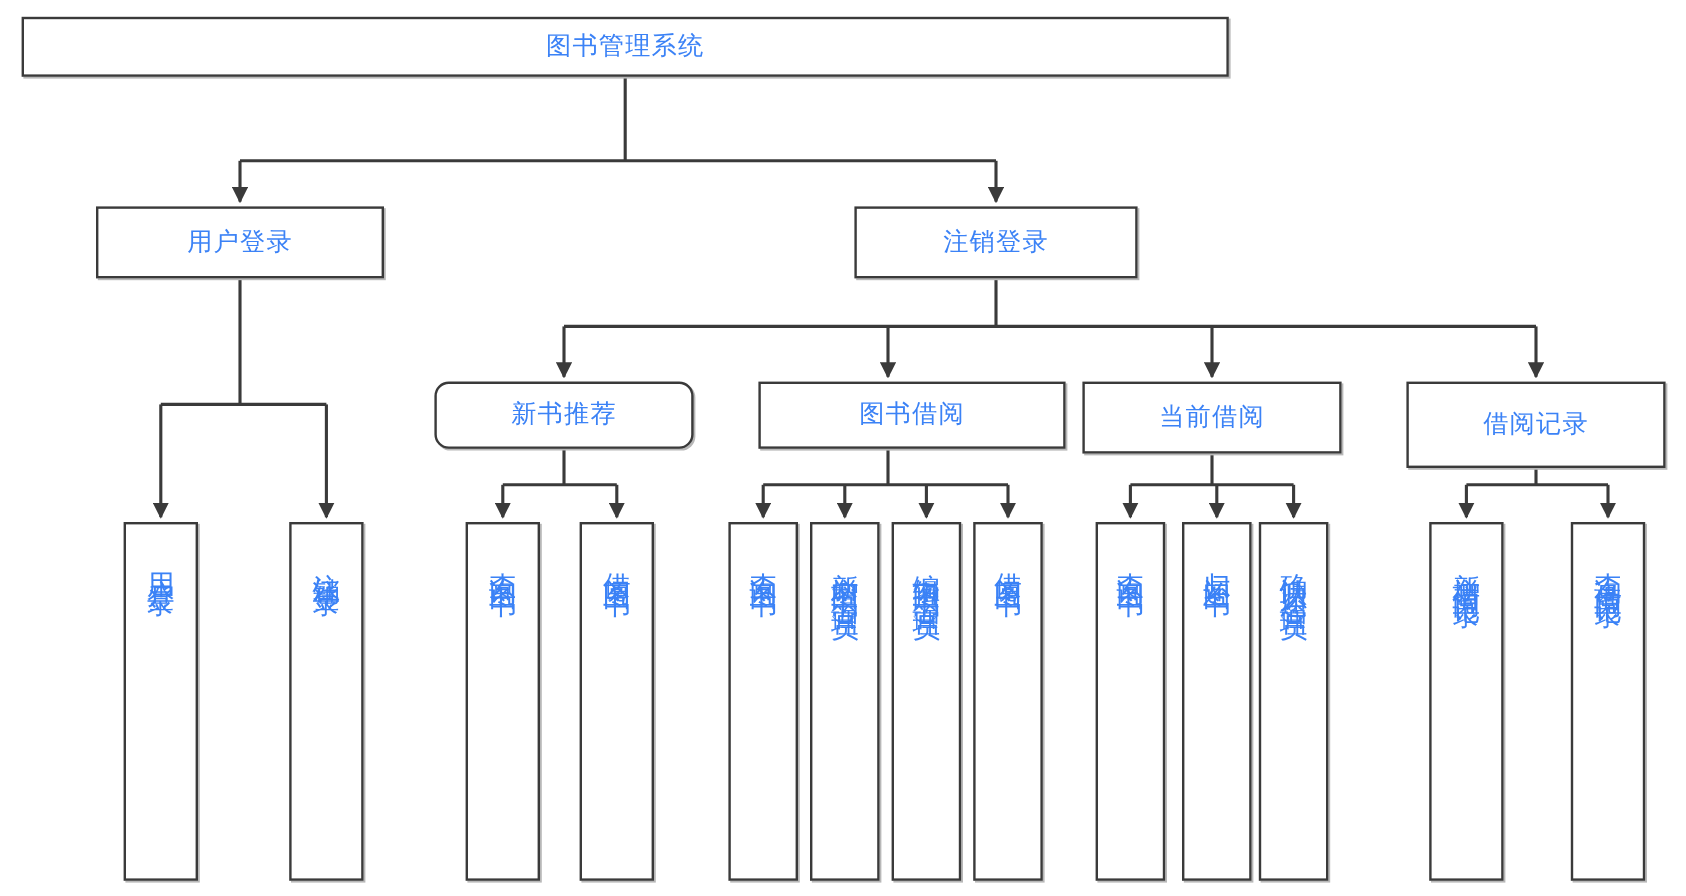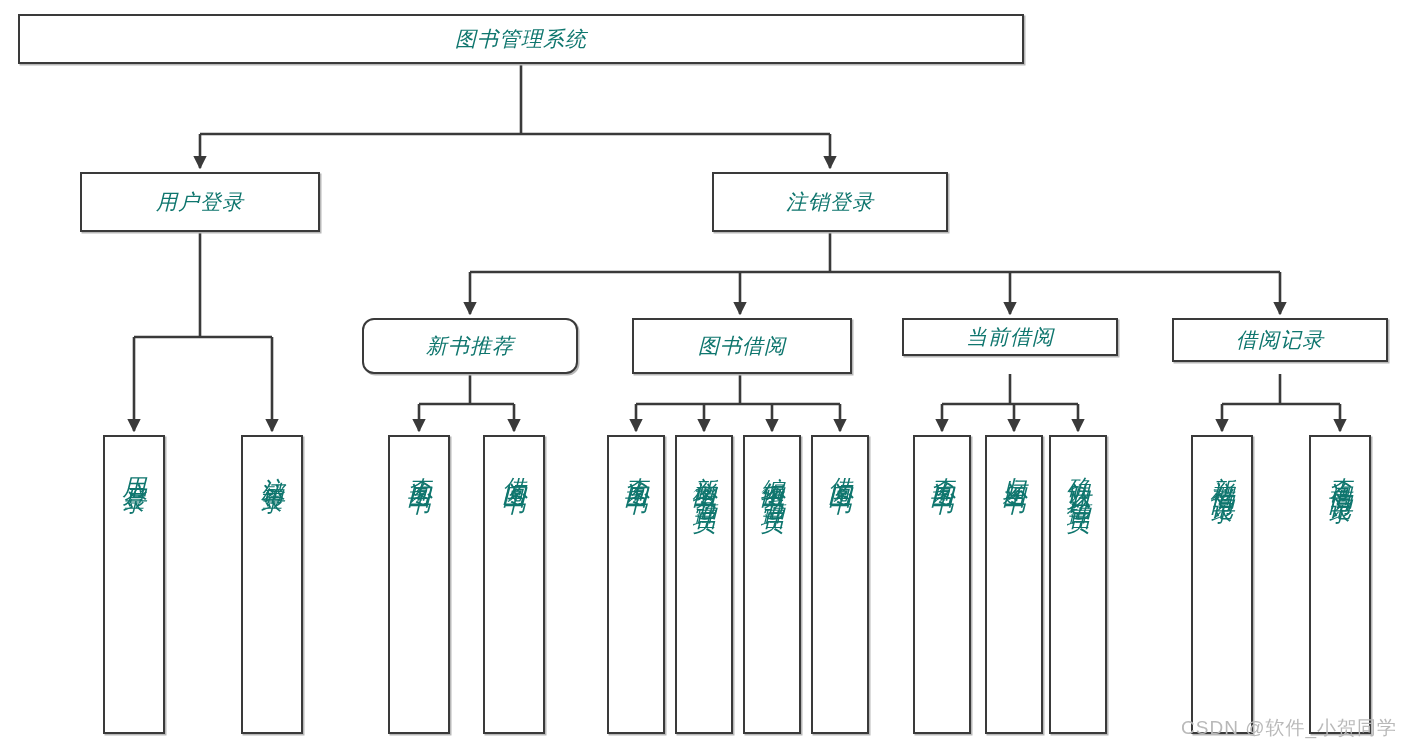--- a/index.html
+++ b/index.html
@@ -25,26 +25,25 @@
     box-sizing:border-box;
     background:#ffffff;
     border:2px solid #3a3a3a;
     box-shadow:1.5px 1.5px 0 0 #b8b8b8;
     display:flex;
     align-items:center;
     justify-content:center;
     z-index:2;
   }
   .node .lbl{
-    color:#0f766e;
+    color:#3b82f6;
     font-size:21px;
     letter-spacing:1px;
     white-space:nowrap;
     line-height:1.1;
-    font-style:italic;
   }
   .node.leaf{
     align-items:flex-start;
     padding-top:22px;
   }
   .node.leaf .lbl{
     writing-mode:vertical-rl;
     text-orientation:upright;
     font-size:23px;
     letter-spacing:5px;
@@ -127,27 +126,27 @@
   <div class="node" style="left:80px;top:172px;width:240px;height:60px;">
     <span class="lbl">用户登录</span>
   </div>
   <div class="node" style="left:712px;top:172px;width:236px;height:60px;">
     <span class="lbl">注销登录</span>
   </div>
 
   <div class="node" style="left:362px;top:318px;width:216px;height:56px;border-radius:12px;">
     <span class="lbl">新书推荐</span>
   </div>
-  <div class="node" style="left:632px;top:318px;width:220px;height:56px;">
+  <div class="node" style="left:632px;top:318px;width:256px;height:56px;">
     <span class="lbl">图书借阅</span>
   </div>
-  <div class="node" style="left:902px;top:318px;width:216px;height:38px;">
+  <div class="node" style="left:902px;top:318px;width:216px;height:60px;">
     <span class="lbl">当前借阅</span>
   </div>
-  <div class="node" style="left:1172px;top:318px;width:216px;height:44px;">
+  <div class="node" style="left:1172px;top:318px;width:216px;height:72px;">
     <span class="lbl">借阅记录</span>
   </div>
 
   <div class="node leaf" style="left:103px;top:435px;width:62px;height:299px;">
     <span class="lbl">用户登录</span>
   </div>
   <div class="node leaf" style="left:241px;top:435px;width:62px;height:299px;">
     <span class="lbl">注销登录</span>
   </div>
 
@@ -181,15 +180,14 @@
     <span class="lbl">确认归还（管理员）</span>
   </div>
 
   <div class="node leaf" style="left:1191px;top:435px;width:62px;height:299px;">
     <span class="lbl">新增借阅记录</span>
   </div>
   <div class="node leaf" style="left:1309px;top:435px;width:62px;height:299px;">
     <span class="lbl">查询借阅记录</span>
   </div>
 
-  <div class="watermark">CSDN @软件_小贺同学</div>
 
 </div>
 
 </body></html>

